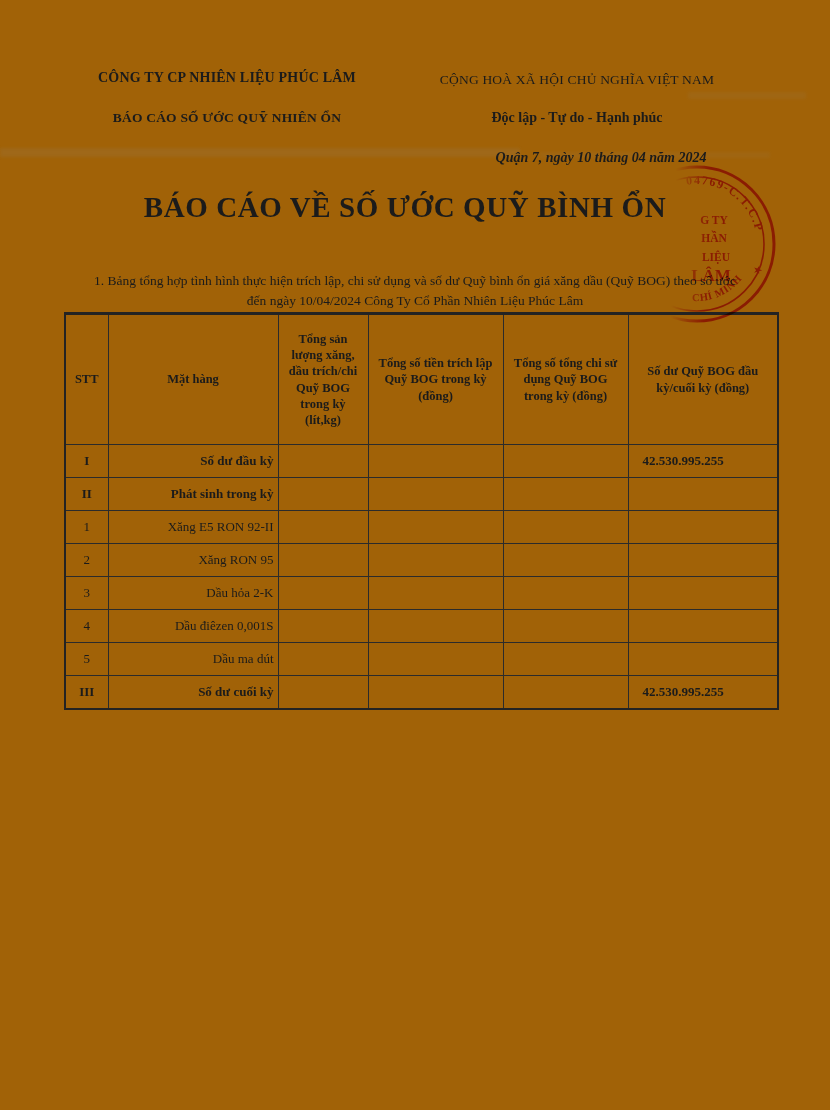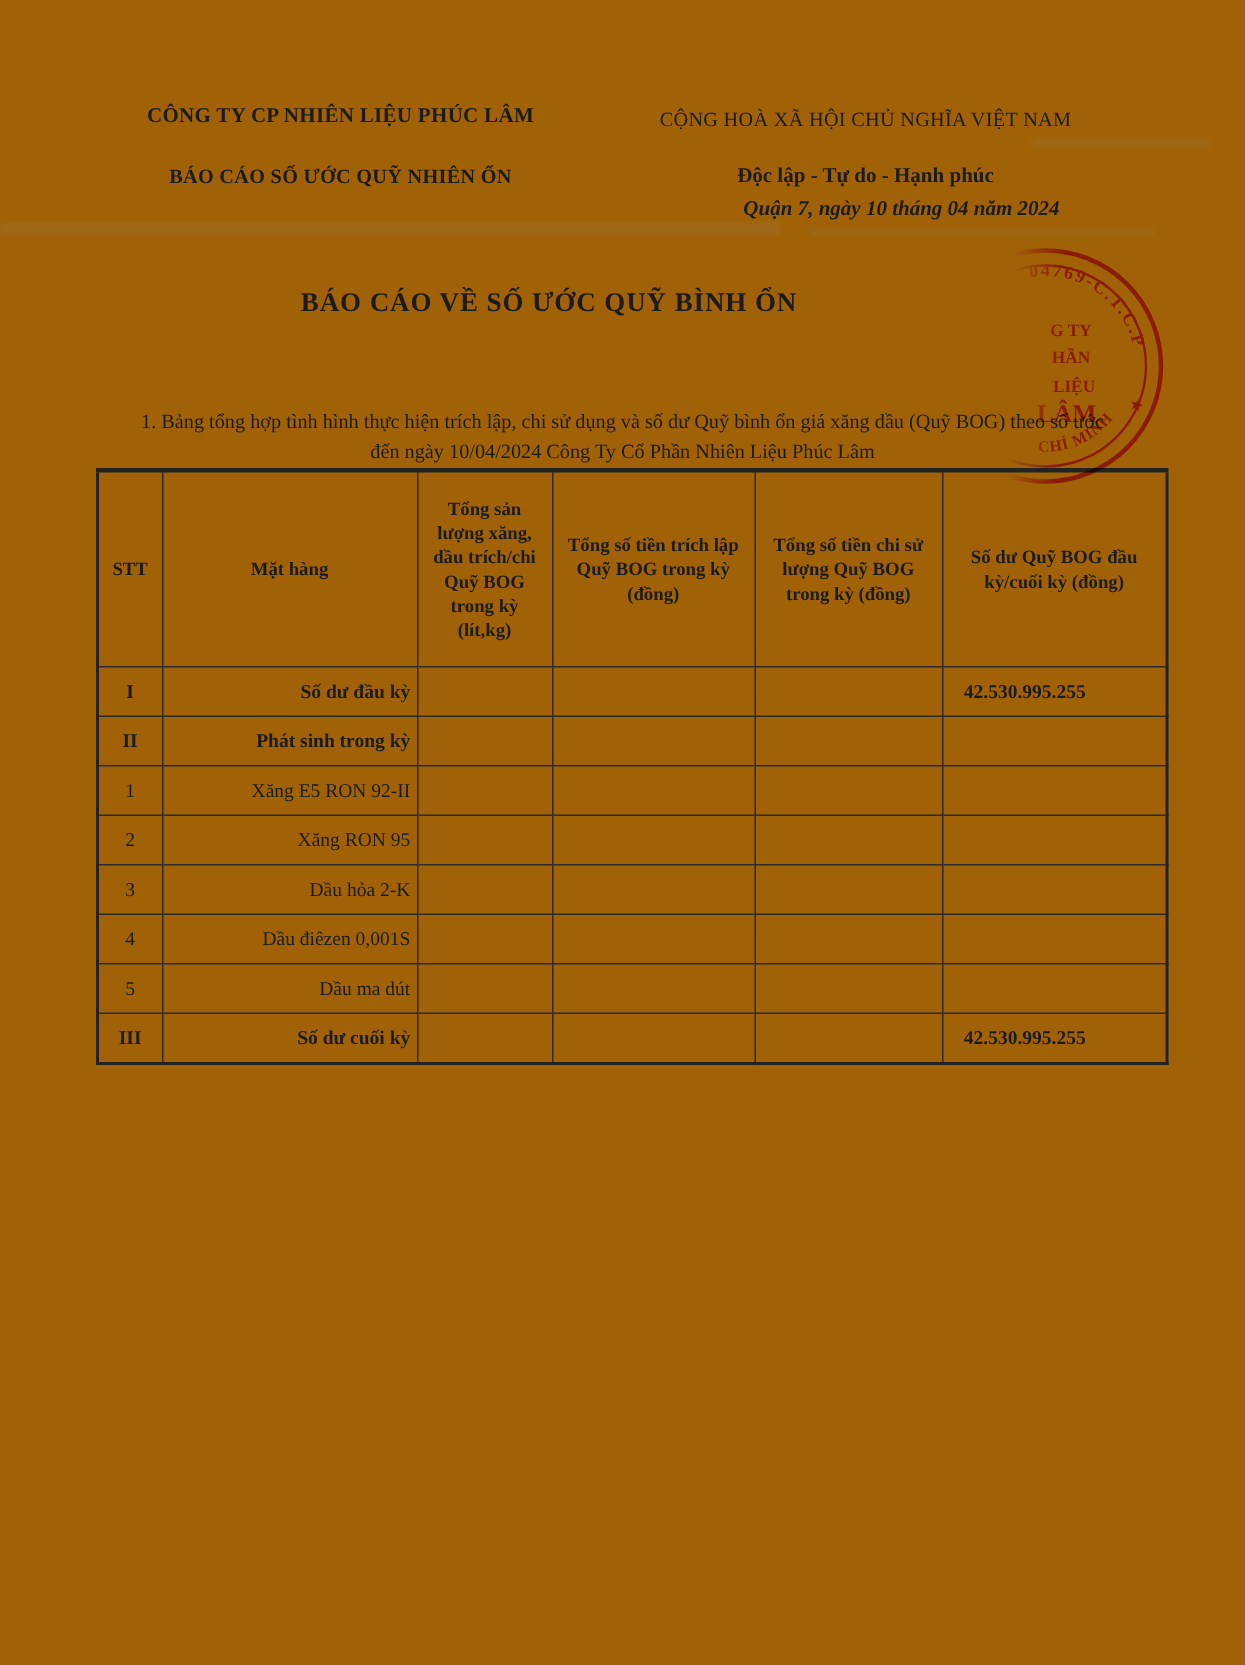--- a/index.html
+++ b/index.html
@@ -12,24 +12,24 @@
   .artifact.a1{top:148px;left:0;width:520px;height:9px;}
   .artifact.a2{top:92px;left:688px;width:118px;height:7px;opacity:.7;}
   .artifact.a3{top:152px;left:540px;width:230px;height:6px;opacity:.6;}
 
   .hdr-left{position:absolute;left:62px;top:70px;width:330px;text-align:center;}
   .hdr-left .org{font-size:14px;font-weight:bold;letter-spacing:.2px;}
   .hdr-left .rep{font-size:13.5px;font-weight:bold;margin-top:24px;letter-spacing:.2px;}
   .hdr-right{position:absolute;left:412px;top:72px;width:330px;text-align:center;}
   .hdr-right .nat{font-size:13.5px;font-weight:normal;letter-spacing:.2px;}
   .hdr-right .motto{font-size:14px;font-weight:bold;margin-top:22px;}
-  .hdr-right .dateline{font-size:14px;font-weight:bold;font-style:italic;margin-top:6px;padding-left:48px;}
+  .hdr-right .dateline{font-size:14px;font-weight:bold;font-style:italic;margin-top:24px;padding-left:48px;}
 
   .doc-title{position:absolute;top:191px;left:0;width:732px;text-align:center;
-    font-size:18px;font-weight:bold;letter-spacing:.6px;}
+    font-size:29px;font-weight:bold;letter-spacing:.6px;padding-left:39px;}
 
   .intro{position:absolute;top:271px;left:36px;width:758px;text-align:center;
     font-size:13.5px;line-height:1.48;}
 
   table.report{position:absolute;top:312px;left:64px;width:713px;border-collapse:collapse;
     table-layout:fixed;}
   table.report{border:2.5px solid #232323;border-top-width:3px;}
   table.report th,table.report td{border:1.5px solid #2b2b2b;overflow:hidden;}
   table.report thead th{height:125px;font-size:12.5px;font-weight:bold;text-align:center;
     vertical-align:middle;padding:2px 4px;line-height:1.3;}
@@ -82,21 +82,21 @@
       <col style="width:135px">
         <col style="width:125px">
         <col style="width:150px">
     </colgroup>
     <thead>
       <tr>
         <th>STT</th>
         <th>Mặt hàng</th>
         <th>Tổng sản lượng xăng, dầu trích/chi Quỹ BOG trong kỳ (lít,kg)</th>
         <th>Tổng số tiền trích lập Quỹ BOG trong kỳ (đồng)</th>
-        <th>Tổng số tiền chi sử lượng Quỹ BOG trong kỳ (đồng)</th>
+        <th>Tổng số tổng chi sử dụng Quỹ BOG trong kỳ (đồng)</th>
         <th>Số dư Quỹ BOG đầu kỳ/cuối kỳ (đồng)</th>
       </tr>
     </thead>
     <tbody id="table-body">
         <tr class="row-bold">
           <td class="c-stt">I</td>
           <td class="c-item">Số dư đầu kỳ</td>
           <td class="c-num"></td>
           <td class="c-num"></td>
           <td class="c-num"></td>

